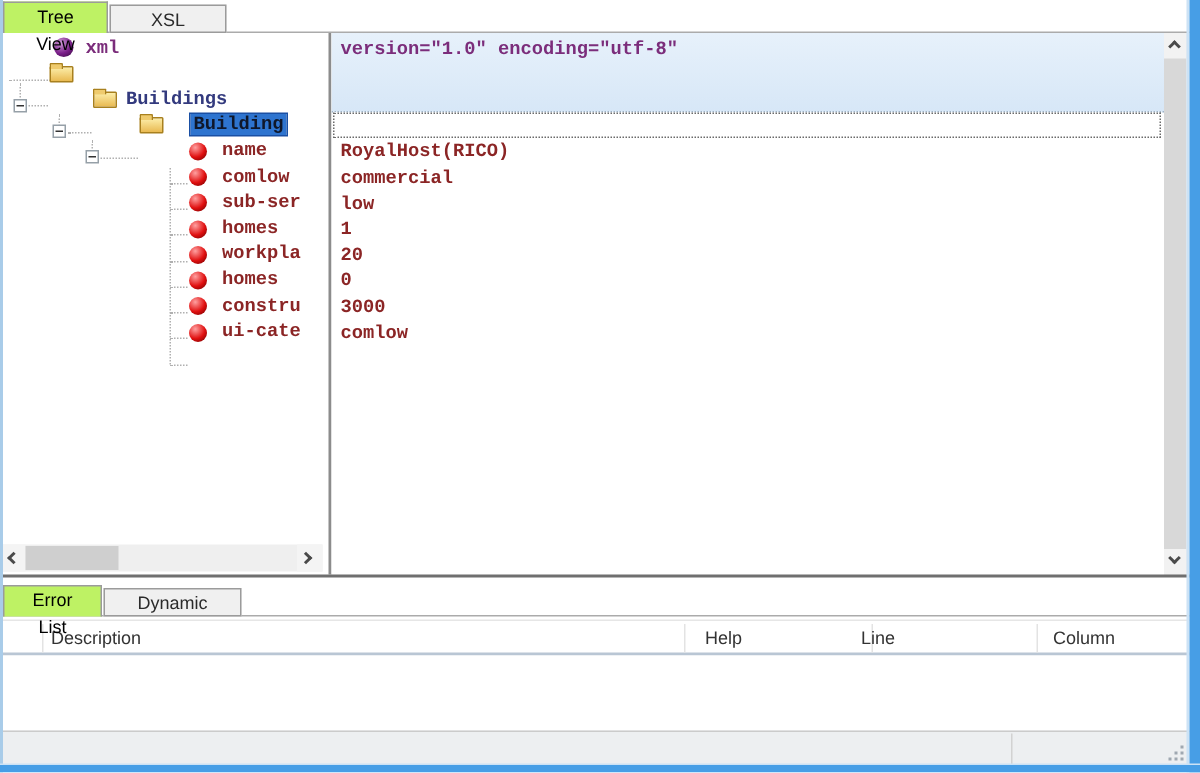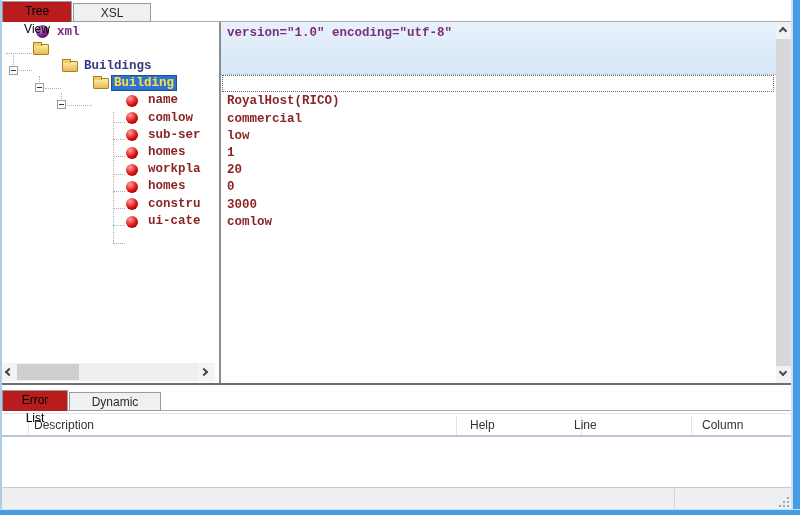--- a/index.html
+++ b/index.html
@@ -13,35 +13,35 @@
   .accent-right-inner { position:absolute; top:0; right:7px; width:2px; height:515px; background:#CCE2F5; }
   .accent-bottom { position:absolute; left:0; bottom:0; width:800px; height:5px; background:#479EE6; }
   .accent-bottom-inner { position:absolute; left:0; bottom:5px; width:800px; height:1px; background:#CCE2F5; }
   .accent-left   { position:absolute; top:0; left:0; width:2px; height:515px; background:#A9CCE9; }
 
   
   .tabstrip { position:absolute; left:0; width:793px; height:22px; background:#fff; }
   .tabstrip .strip-line { position:absolute; left:0; right:0; bottom:0; height:1px; background:#ABABAB; }
   .tab { position:absolute; height:19px; top:3px; background:#F0F0F0; border:1px solid #9B9B9B;
          font-size:12px; color:#2b2b2b; text-align:center; line-height:18px; padding:0 9px; }
-  .tab.active { top:1px; height:21px; background:#b91c1c; border-bottom:none; z-index:3; color:#000; }
+  .tab.active { top:1px; height:21px; background:#bef264; border-bottom:none; z-index:3; color:#000; }
 
   
   #main { position:absolute; left:0; top:22px; width:793px; height:363px; background:#fff; }
   .splitter { position:absolute; left:219px; top:0; width:2px; height:361px; background:#8C8C8C; }
   .main-bottom-border { position:absolute; left:0; top:361px; width:793px; height:2px; background:#6F6F6F; }
 
   
   #tree { position:absolute; left:0; top:0; width:219px; height:341px; background:#fff; overflow:hidden;
           font-family:"Liberation Mono", monospace; font-size:12.5px; font-weight:bold; }
   .tlabel { position:absolute; white-space:pre; line-height:14px; padding:0 2px; }
   .tlabel.el  { color:#333A7E; }
   .tlabel.pi  { color:#7B2D7B; }
   .tlabel.attr{ color:#8B2525; }
-  .tlabel.selected { background:#2E74CF; color:#fde047; outline:1px solid #1A4FA3; }
+  .tlabel.selected { background:#2E74CF; color:#0f172a; outline:1px solid #1A4FA3;margin-left:15px; }
 
   .conn-h { position:absolute; height:1px; border-top:1px dotted #B0B0B0; }
   .conn-v { position:absolute; width:1px; border-left:1px dotted #B0B0B0; }
   .ebox { position:absolute; width:9px; height:9px; background:#fff; border:1px solid #96A0A8; z-index:2; }
   .ebox i { position:absolute; left:1px; top:3px; width:5px; height:1px; background:#333; }
 
   .folder { position:absolute; width:16px; height:11px;
             background:linear-gradient(#FCEDA8,#E9BA52); border:1px solid #A8801E; border-radius:1px; }
   .folder::before { content:""; position:absolute; top:-3px; left:-1px; width:7px; height:3px;
             background:#EFCB6E; border:1px solid #A8801E; border-bottom:none; border-radius:1px 1px 0 0; }

